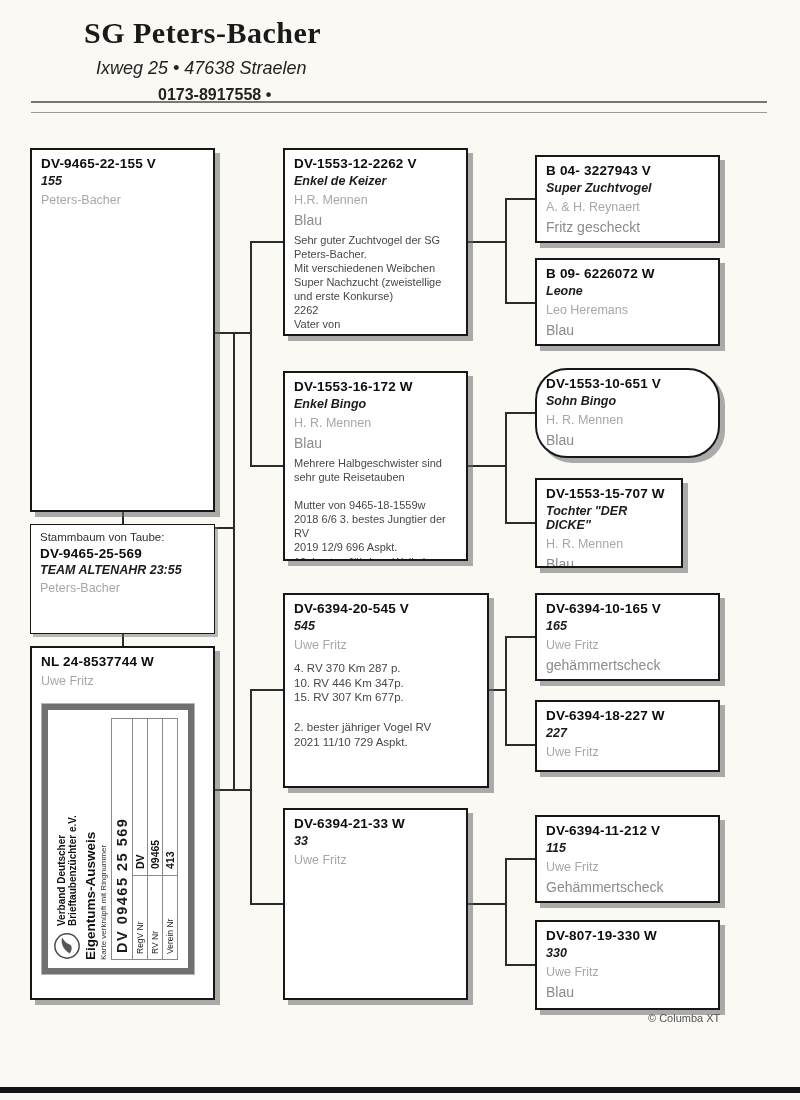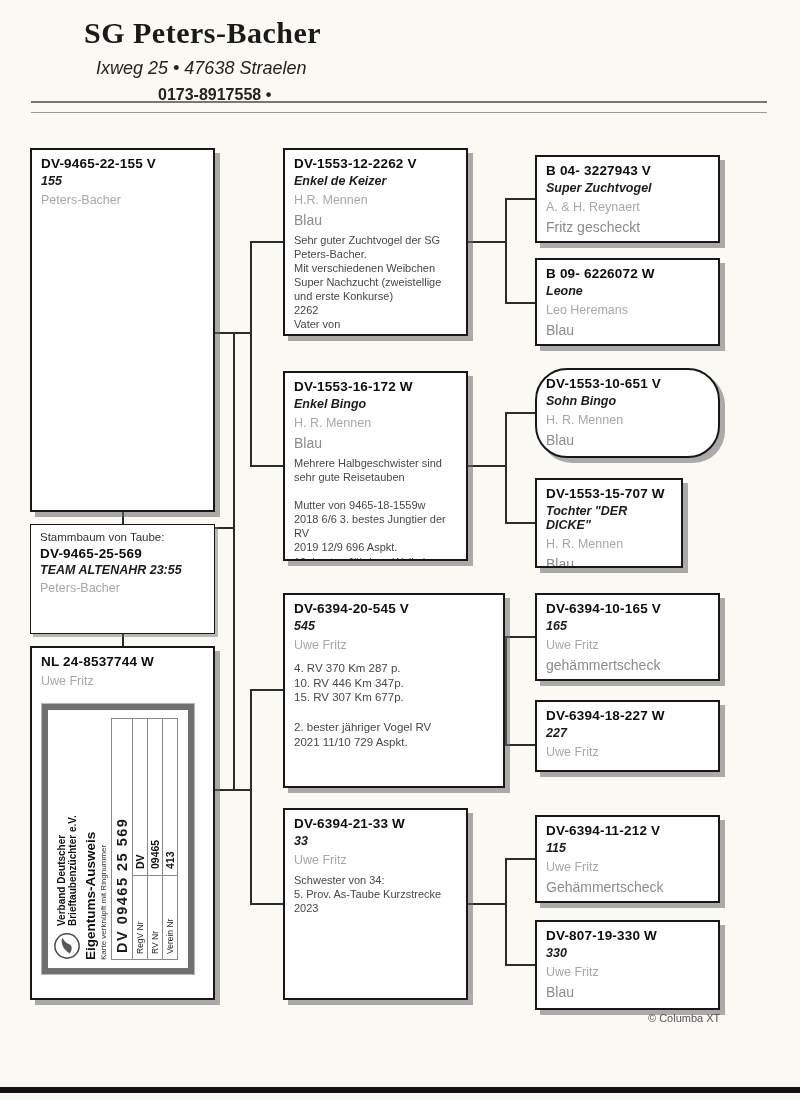--- a/index.html
+++ b/index.html
@@ -170,39 +170,36 @@
     <div class="notes" style="margin-top:5px;">Mehrere Halbgeschwister sind
 sehr gute Reisetauben
 
 Mutter von 9465-18-1559w
 2018 6/6 3. bestes Jungtier der
 RV
 2019 12/9 696 Aspkt.
 10. bestes Jähriges Weibchen</div>
   </div>
 
-  <div class="pbox" style="left:283px; top:593px; width:222px; height:195px;">
+  <div class="pbox" style="left:283px; top:593px; width:206px; height:195px;">
     <div class="ring">DV-6394-20-545 V</div>
     <div class="pname">545</div>
     <div class="breeder">Uwe Fritz</div>
     <div class="notes" style="margin-top:9px; font-size:11.5px;">  4. RV 370 Km     287 p.
 10. RV 446 Km    347p.
 15. RV 307 Km    677p.
 
 2. bester jähriger Vogel RV
 2021 11/10 729 Aspkt.</div>
   </div>
 
   <div class="pbox" style="left:283px; top:808px; width:185px; height:192px;">
     <div class="ring">DV-6394-21-33 W</div>
     <div class="pname">33</div>
     <div class="breeder">Uwe Fritz</div>
-    <div class="notes" style="margin-top:6px;">Schwester von 34:
-5. Prov. As-Taube Kurzstrecke
-2023</div>
   </div>
 
   <div class="pbox" style="left:535px; top:155px; width:185px; height:88px;">
     <div class="ring">B 04- 3227943 V</div>
     <div class="pname">Super Zuchtvogel</div>
     <div class="breeder">A. &amp; H. Reynaert</div>
     <div class="pcolor">Fritz gescheckt</div>
   </div>
 
   <div class="pbox" style="left:535px; top:258px; width:185px; height:88px;">

